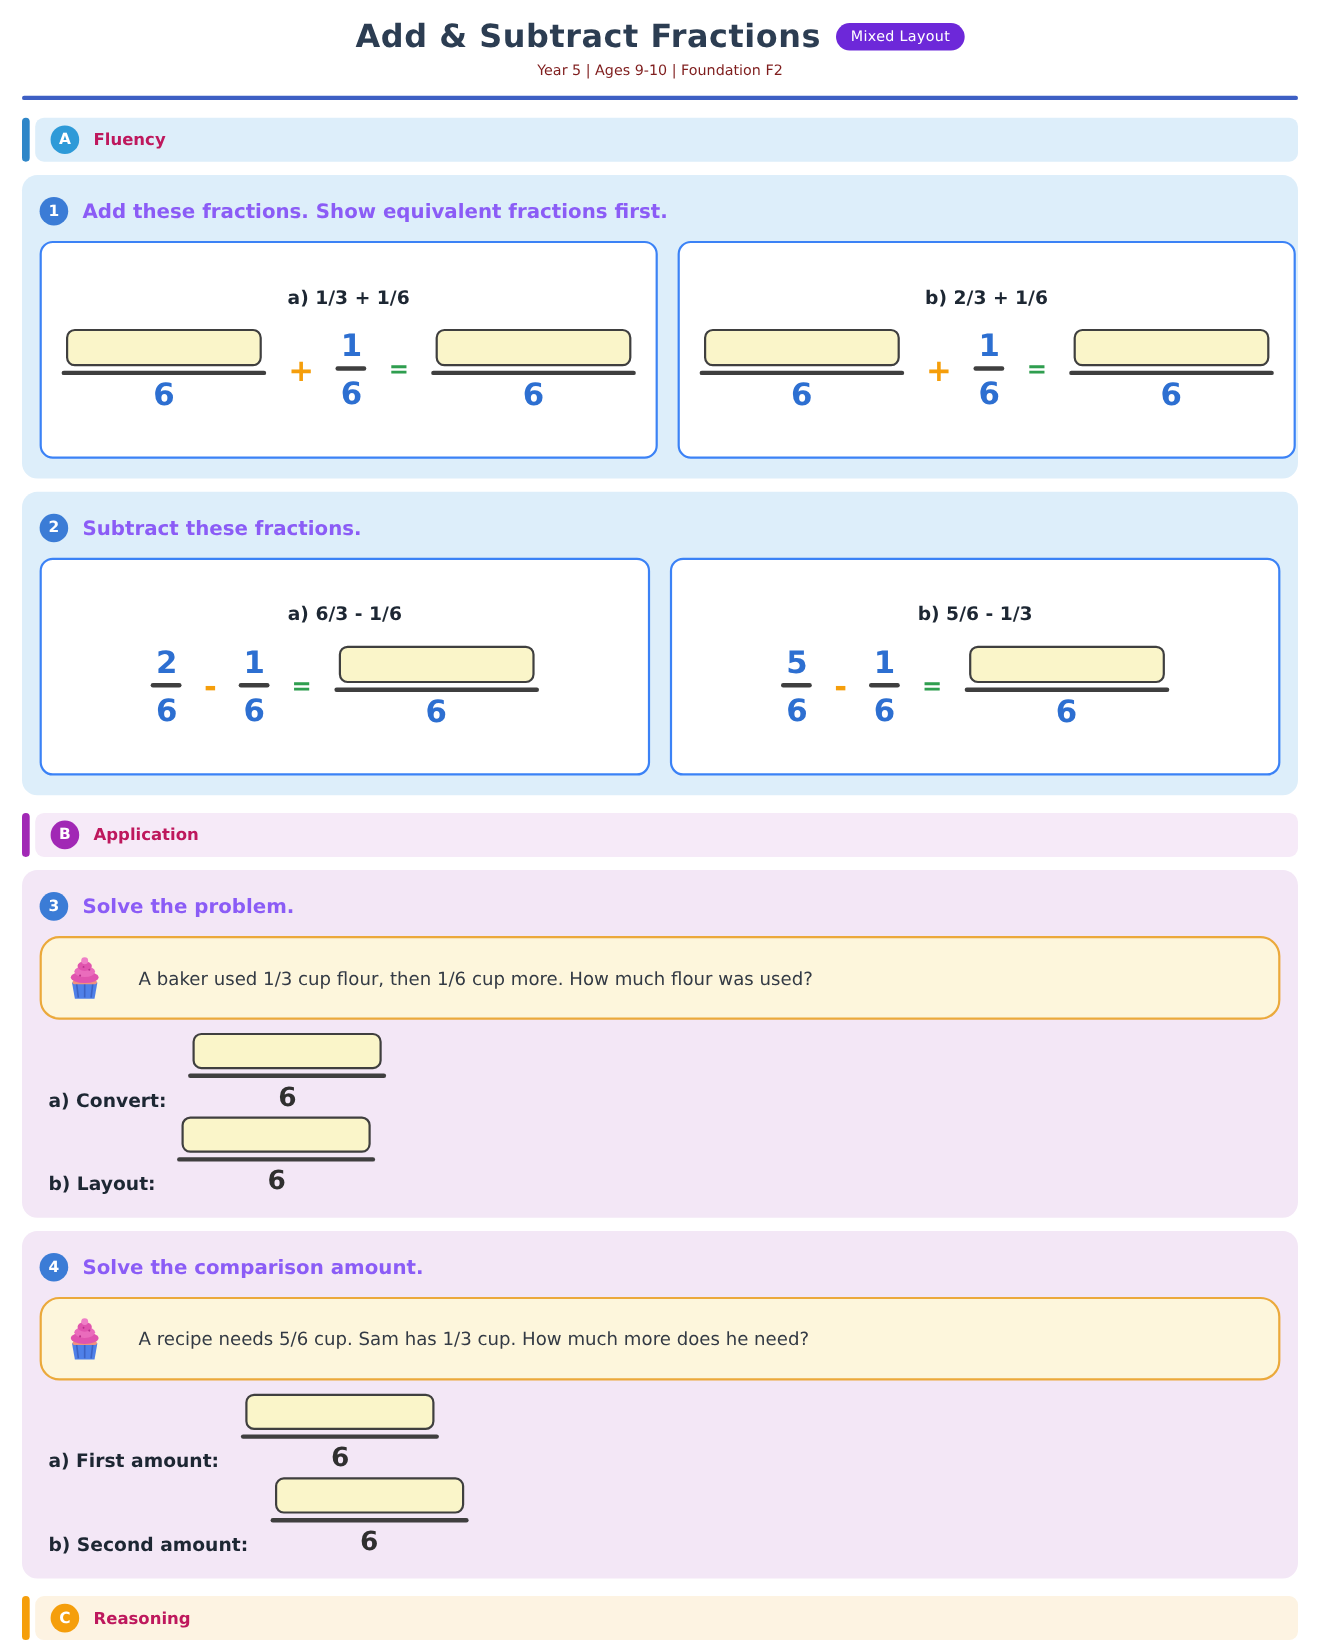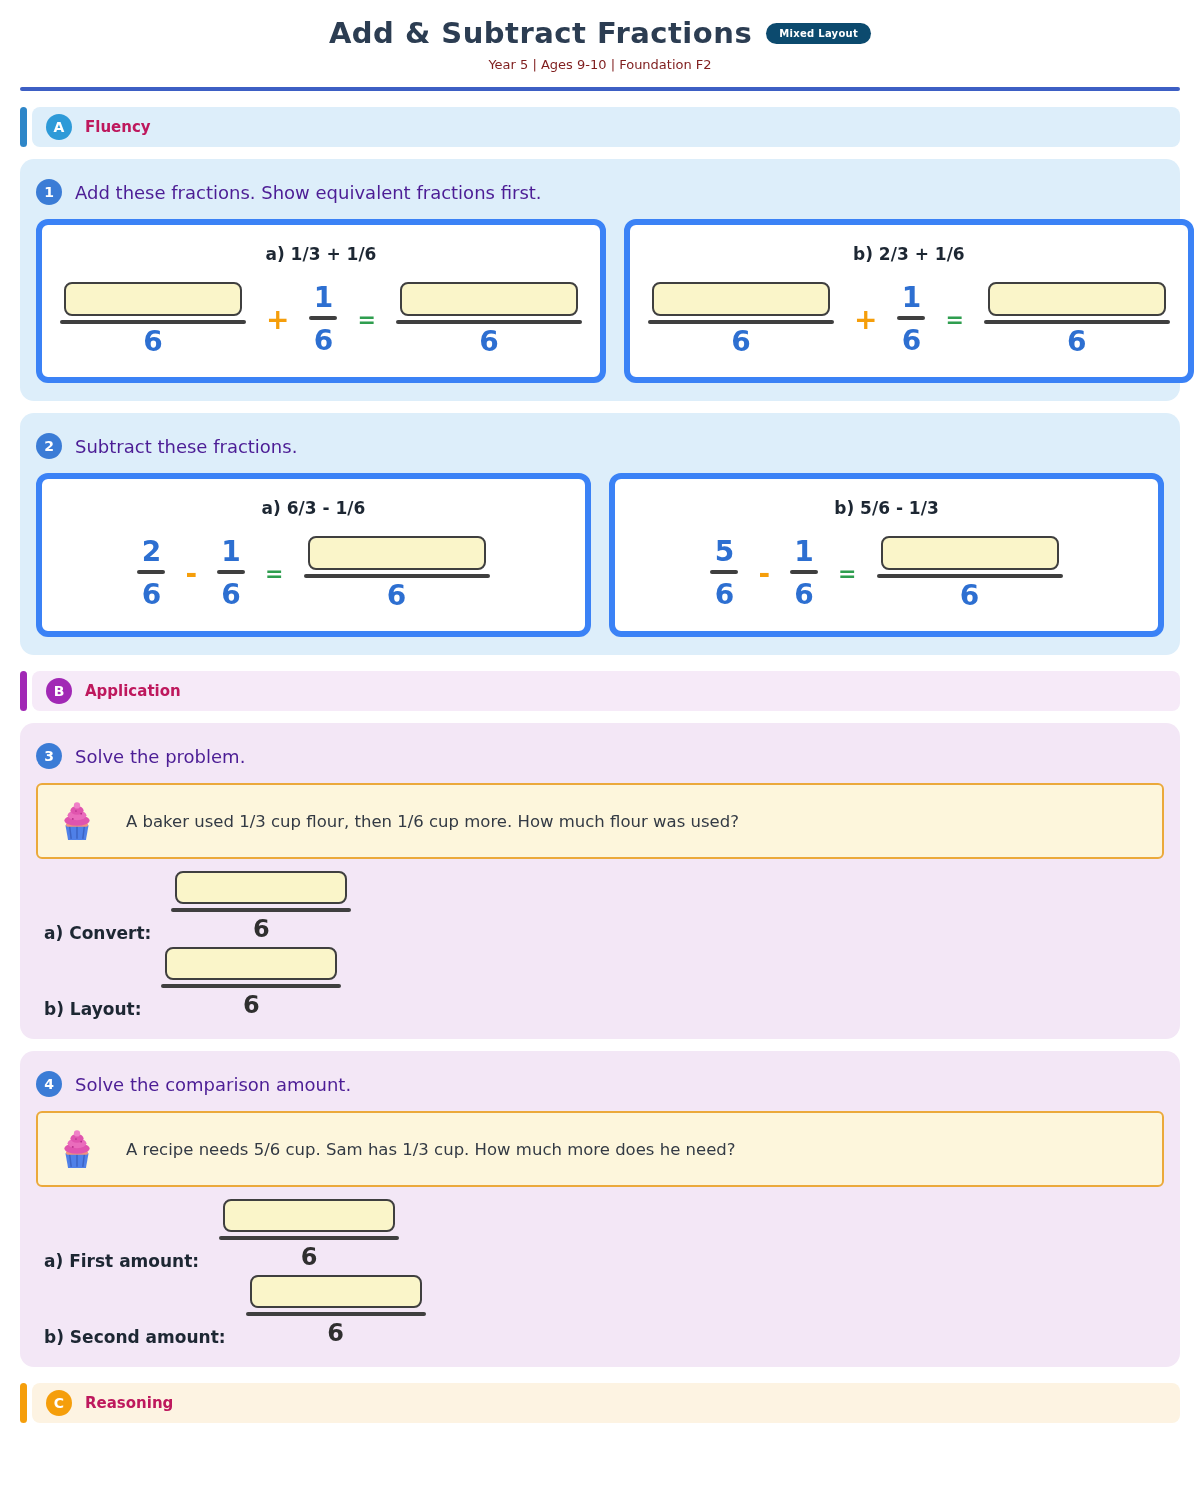--- a/index.html
+++ b/index.html
@@ -8,21 +8,21 @@
     height:1500px; overflow:hidden; background:#ffffff;
     font-family:"DejaVu Sans", sans-serif; color:#1d2733;
   }
   .page { width:1200px; height:1500px; position:relative; }
 
   
   .header { text-align:center; padding-top:16px; }
   .title-row { display:inline-flex; align-items:center; gap:14px; }
   .page-title { font-size:29px; font-weight:bold; color:#2c3d52; letter-spacing:0.5px; }
   .layout-badge {
-    background:#0c4a6e; color:#fff; font-size:10px; font-weight:bold;
+    background:#6d28d9; color:#fff; font-size:13px; font-weight:normal;
     padding:5px 13px; border-radius:14px; letter-spacing:0.3px;
   }
   .subtitle { margin-top:7px; font-size:13px; color:#7f1d1d; font-weight:500; }
   .divider { height:4px; background:#3d5fc4; margin:15px 20px 0; border-radius:2px; }
 
   
   .sec-head { display:flex; margin:16px 20px 0; height:40px; }
   .sec-bar { width:7px; border-radius:4px; }
   .sec-box {
     flex:1; margin-left:5px; border-radius:8px;
@@ -41,27 +41,27 @@
   
   .panel { margin:12px 20px 0; border-radius:14px; padding:16px 16px 18px; }
   .panel-blue { background:#ddeefa; }
   .panel-purple { background:#f3e7f6; }
   .q-title { display:flex; align-items:center; gap:13px; margin:4px 0 14px; }
   .q-badge {
     width:26px; height:26px; border-radius:50%; background:#3b7cd6; color:#fff;
     display:flex; align-items:center; justify-content:center;
     font-size:14px; font-weight:bold; flex:0 0 26px;
   }
-  .q-prompt { font-size:18px; font-weight:normal; color:#4c1d95; }
+  .q-prompt { font-size:18px; font-weight:bold; color:#8b5cf6; }
 
   
   .cards { display:flex; gap:18px; }
   .card {
-    flex:1; background:#fff; border:6px solid #3b82f6; border-radius:12px;
-    height:164px; display:flex; flex-direction:column; justify-content:center;
+    flex:1; background:#fff; border:2px solid #3b82f6; border-radius:12px;
+    height:198px; display:flex; flex-direction:column; justify-content:center;
     padding:10px 18px;
   }
   .card-label { text-align:center; font-size:17px; font-weight:600; color:#1d2733; margin-bottom:18px; }
   .equation { display:flex; align-items:center; justify-content:center; gap:20px; }
 
   .frac { display:flex; flex-direction:column; align-items:center; }
   .answer-box {
     width:178px; height:34px; background:#faf5c9; border:2px solid #3f3f3f;
     border-radius:8px; cursor:text;
   }
@@ -70,21 +70,21 @@
   .bar-small { width:28px; margin:3px 0; }
   .den-blue, .num-blue { color:#2d6fd1; font-weight:bold; font-size:28px; line-height:1.1; }
   .frac .den-blue { margin-top:3px; }
   .den-dark { color:#2f2f2f; font-weight:bold; font-size:24px; margin-top:3px; }
 
   .op-plusminus { color:#f59e0b; font-size:28px; font-weight:bold; }
   .op-equals { color:#2f9e4f; font-size:22px; font-weight:bold; }
 
   
   .problem {
-    background:#fdf6dc; border:2px solid #eba93b; border-radius:6px;
+    background:#fdf6dc; border:2px solid #eba93b; border-radius:18px;
     display:flex; align-items:center; gap:30px; padding:12px 20px;
     min-height:76px; margin-bottom:12px;
   }
   .cupcake { width:38px; height:42px; flex:0 0 38px; }
   .problem-text { font-size:16.5px; color:#333a44; font-weight:500; }
 
   .part-row { display:flex; align-items:flex-end; gap:20px; margin:4px 0 2px 8px; }
   .part-label { font-size:17px; font-weight:600; color:#1d2733; }
   .part-frac .answer-box { width:172px; height:33px; }
   .part-frac .frac-bar { width:180px; }

